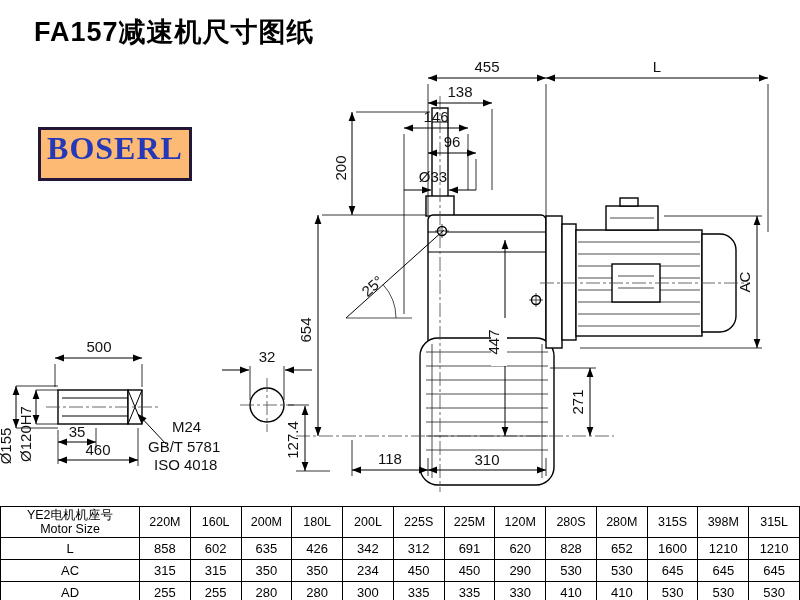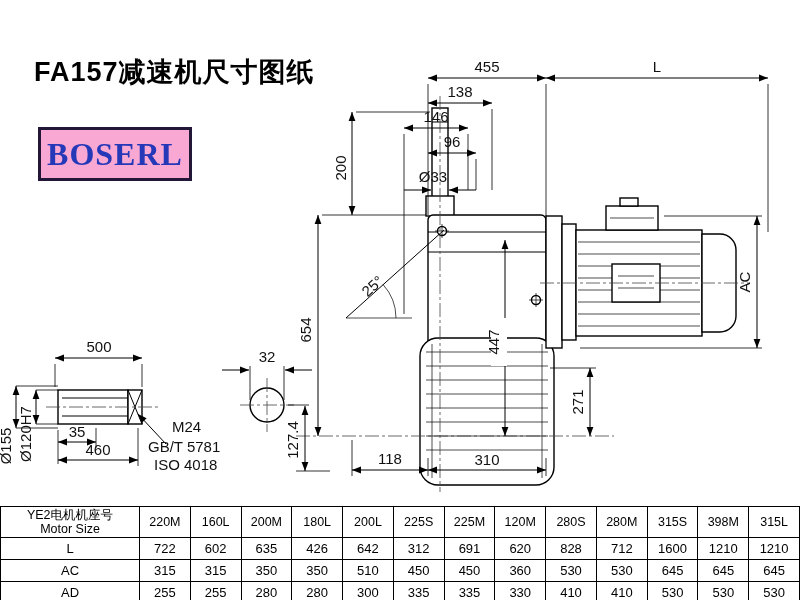--- a/index.html
+++ b/index.html
@@ -1,22 +1,22 @@
 <!DOCTYPE html>
 <html><head>
 <meta charset="utf-8">
 <style>
   html,body{margin:0;padding:0;}
   body{
     width:800px;height:600px;position:relative;background:#fff;
     font-family:"Liberation Sans",sans-serif;overflow:hidden;color:#000;
   }
-  .title{position:absolute;left:34px;top:14px;font-size:27px;font-weight:bold;letter-spacing:1px;margin-top:40px;}
+  .title{position:absolute;left:34px;top:14px;font-size:27px;font-weight:bold;letter-spacing:1px;}
   .logo{position:absolute;left:38px;top:127px;width:148px;height:48px;border:3px solid #231738;
-        display:flex;align-items:center;justify-content:center;background:#f9a8d4;}
+        display:flex;align-items:flex-start;justify-content:center;background:#fdba74;}
   .logo span{font-family:"Liberation Serif",serif;font-size:32px;font-weight:bold;color:#2438b8;letter-spacing:1px;}
   svg.draw{position:absolute;left:0;top:0;}
   .ln{stroke:#000;stroke-width:1;fill:none;}
   .lnt{stroke:#000;stroke-width:0.7;fill:none;}
   .ln2{stroke:#000;stroke-width:1.4;fill:#fff;}
   .cl{stroke:#444;stroke-width:0.8;fill:none;stroke-dasharray:14 3 3 3;}
   .ext{stroke:#000;stroke-width:0.8;fill:none;}
   .dim{stroke:#000;stroke-width:1;fill:none;marker-start:url(#arw);marker-end:url(#arw);}
   .dime{stroke:#000;stroke-width:1;fill:none;marker-end:url(#arw);}
   .dims{stroke:#000;stroke-width:1;fill:none;marker-start:url(#arw);}
@@ -252,44 +252,44 @@
       <th>280S</th>
       <th>280M</th>
       <th>315S</th>
       <th>398M</th>
       <th>315L</th>
     </tr>
   </thead>
   <tbody>
     <tr>
       <td>L</td>
-      <td>722</td>
+      <td>858</td>
       <td>602</td>
       <td>635</td>
       <td>426</td>
-      <td>642</td>
+      <td>342</td>
       <td>312</td>
       <td>691</td>
       <td>620</td>
       <td>828</td>
-      <td>712</td>
+      <td>652</td>
       <td>1600</td>
       <td>1210</td>
       <td>1210</td>
     </tr>
     <tr>
       <td>AC</td>
       <td>315</td>
       <td>315</td>
       <td>350</td>
       <td>350</td>
-      <td>510</td>
+      <td>234</td>
       <td>450</td>
       <td>450</td>
-      <td>360</td>
+      <td>290</td>
       <td>530</td>
       <td>530</td>
       <td>645</td>
       <td>645</td>
       <td>645</td>
     </tr>
     <tr>
       <td>AD</td>
       <td>255</td>
       <td>255</td>

